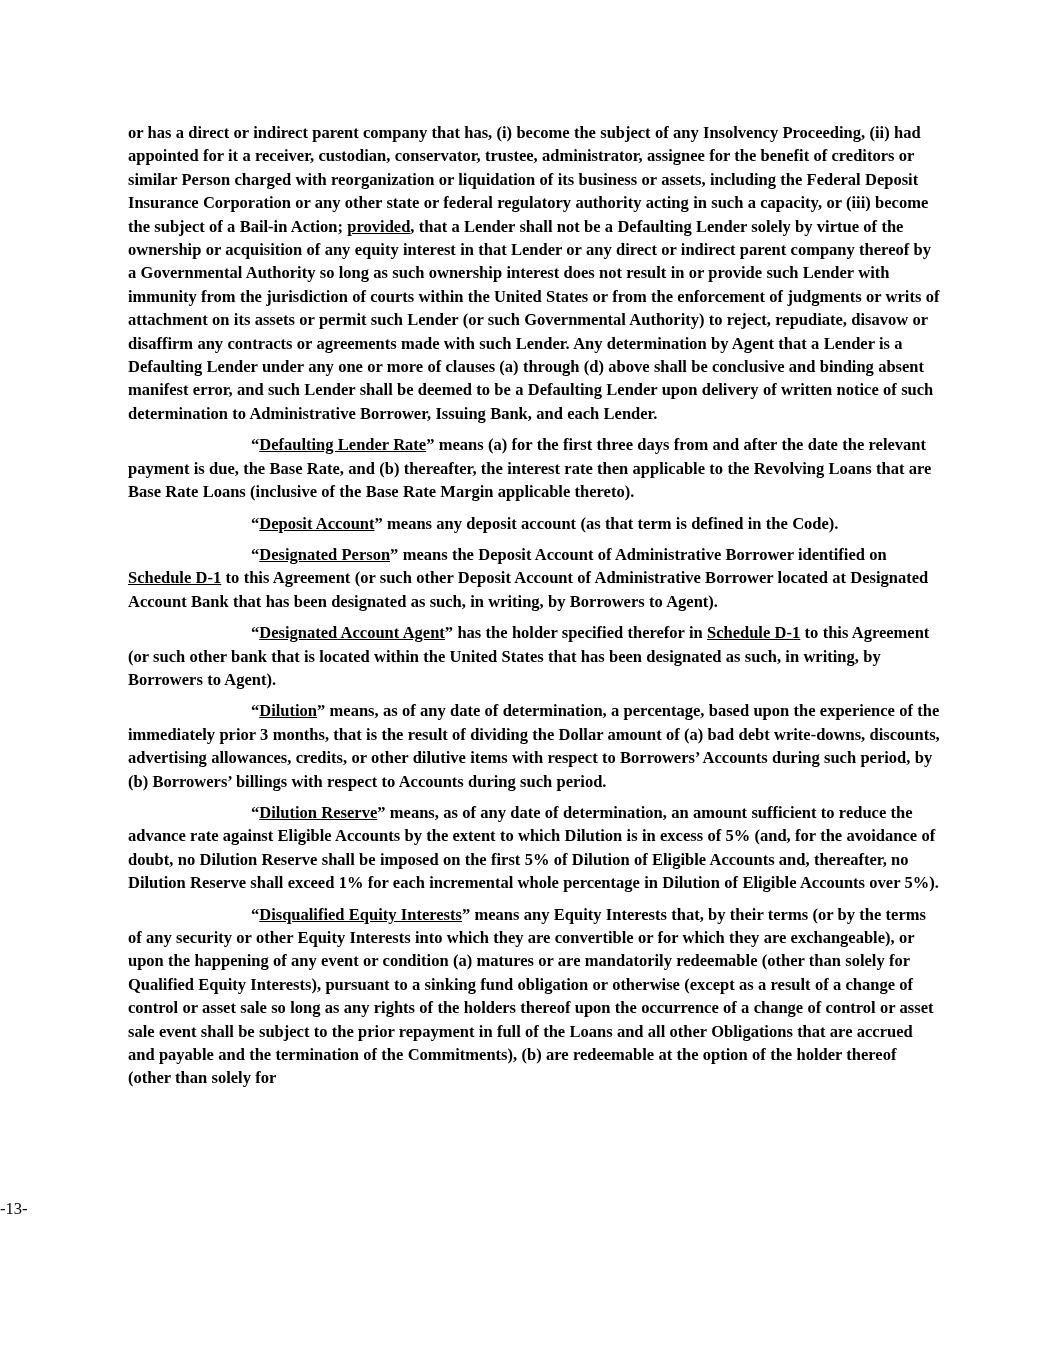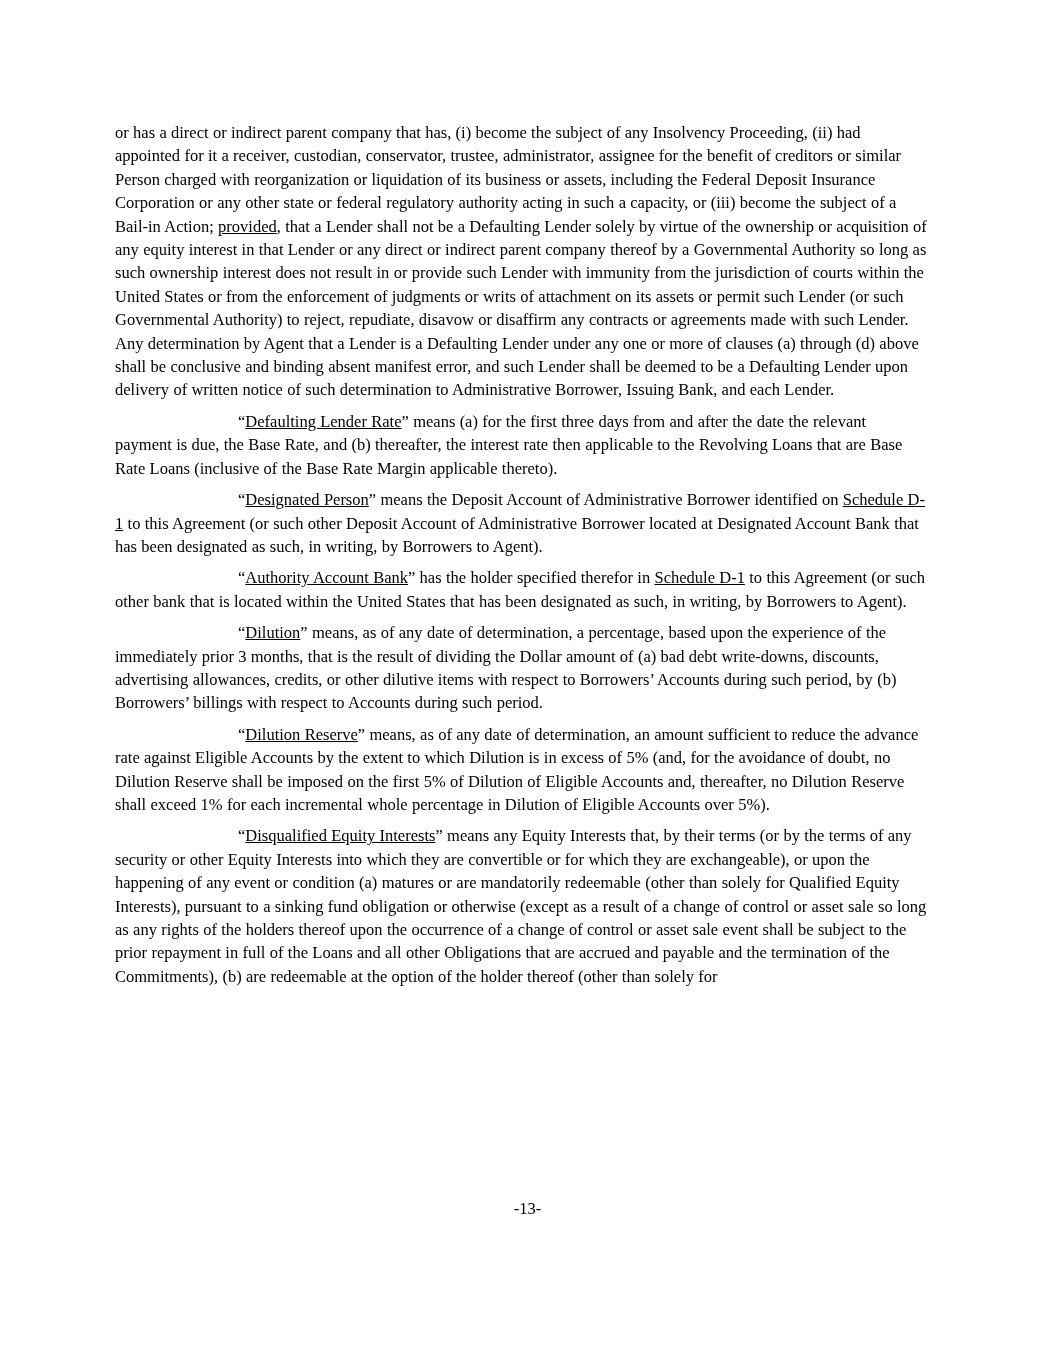--- a/index.html
+++ b/index.html
@@ -12,23 +12,24 @@
     width: 1055px;
     height: 1365px;
     background: #ffffff;
     color: #000000;
     font-family: "Liberation Serif", "DejaVu Serif", serif;
     font-size: 16.5px;
     overflow: hidden;
   }
   .content {
     position: absolute;
-    left: 115px;
+    left: 128px;
     top: 121px;
     width: 812px;
+    font-weight: bold;
   }
   p.para {
     margin: 0;
     line-height: 23.4px;
     text-align: left;
     word-spacing: 0.2px;
   }
   p.para + p.para {
     margin-top: 8px;
   }
@@ -36,31 +37,31 @@
     text-indent: 123px;
   }
   .u {
     text-decoration: underline;
   }
   .footer {
     position: absolute;
     left: 0;
     top: 1197px;
     width: 100%;
-    text-align: center;
     line-height: 23.4px;
   }
 </style>
 </head>
 <body>
 
 <div class="page">
   <div class="content">
       <p class="para"><span>or has a direct or indirect parent company that has, (i) become the subject of any Insolvency Proceeding, (ii) had appointed for it a receiver, custodian, conservator, trustee, administrator, assignee for the benefit of creditors or similar Person charged with reorganization or liquidation of its business or assets, including the Federal Deposit Insurance Corporation or any other state or federal regulatory authority acting in such a capacity, or (iii) become the subject of a Bail-in Action; </span><span class="u">provided</span><span>, that a Lender shall not be a Defaulting Lender solely by virtue of the ownership or acquisition of any equity interest in that Lender or any direct or indirect parent company thereof by a Governmental Authority so long as such ownership interest does not result in or provide such Lender with immunity from the jurisdiction of courts within the United States or from the enforcement of judgments or writs of attachment on its assets or permit such Lender (or such Governmental Authority) to reject, repudiate, disavow or disaffirm any contracts or agreements made with such Lender.  Any determination by Agent that a Lender is a Defaulting Lender under any one or more of clauses (a) through (d) above shall be conclusive and binding absent manifest error, and such Lender shall be deemed to be a Defaulting Lender upon delivery of written notice of such determination to Administrative Borrower, Issuing Bank, and each Lender.</span></p>
       <p class="para indent"><span>“</span><span class="u">Defaulting Lender Rate</span><span>” means (a) for the first three days from and after the date the relevant payment is due, the Base Rate, and (b) thereafter, the interest rate then applicable to the Revolving Loans that are Base Rate Loans (inclusive of the Base Rate Margin applicable thereto).</span></p>
+      <p class="para indent"><span>“</span><span class="u">Deposit Account</span><span>” means any deposit account (as that term is defined in the Code).</span></p>
       <p class="para indent"><span>“</span><span class="u">Designated Person</span><span>” means the Deposit Account of Administrative Borrower identified on </span><span class="u">Schedule D-1</span><span> to this Agreement (or such other Deposit Account of Administrative Borrower located at Designated Account Bank that has been designated as such, in writing, by Borrowers to Agent).</span></p>
-      <p class="para indent"><span>“</span><span class="u">Authority Account Bank</span><span>” has the holder specified therefor in </span><span class="u">Schedule D-1</span><span> to this Agreement (or such other bank that is located within the United States that has been designated as such, in writing, by Borrowers to Agent).</span></p>
+      <p class="para indent"><span>“</span><span class="u">Designated Account Agent</span><span>” has the holder specified therefor in </span><span class="u">Schedule D-1</span><span> to this Agreement (or such other bank that is located within the United States that has been designated as such, in writing, by Borrowers to Agent).</span></p>
       <p class="para indent"><span>“</span><span class="u">Dilution</span><span>” means, as of any date of determination, a percentage, based upon the experience of the immediately prior 3 months, that is the result of dividing the Dollar amount of (a) bad debt write-downs, discounts, advertising allowances, credits, or other dilutive items with respect to Borrowers’ Accounts during such period, by (b) Borrowers’ billings with respect to Accounts during such period.</span></p>
       <p class="para indent"><span>“</span><span class="u">Dilution Reserve</span><span>” means, as of any date of determination, an amount sufficient to reduce the advance rate against Eligible Accounts by the extent to which Dilution is in excess of 5% (and, for the avoidance of doubt, no Dilution Reserve shall be imposed on the first 5% of Dilution of Eligible Accounts and, thereafter, no Dilution Reserve shall exceed 1% for each incremental whole percentage in Dilution of Eligible Accounts over 5%).</span></p>
       <p class="para indent"><span>“</span><span class="u">Disqualified Equity Interests</span><span>” means any Equity Interests that, by their terms (or by the terms of any security or other Equity Interests into which they are convertible or for which they are exchangeable), or upon the happening of any event or condition (a) matures or are mandatorily redeemable (other than solely for Qualified Equity Interests), pursuant to a sinking fund obligation or otherwise (except as a result of a change of control or asset sale so long as any rights of the holders thereof upon the occurrence of a change of control or asset sale event shall be subject to the prior repayment in full of the Loans and all other Obligations that are accrued and payable and the termination of the Commitments), (b) are redeemable at the option of the holder thereof (other than solely for</span></p>
     </div>
   <div class="footer">-13-</div>
 </div>
 
 </body></html>

